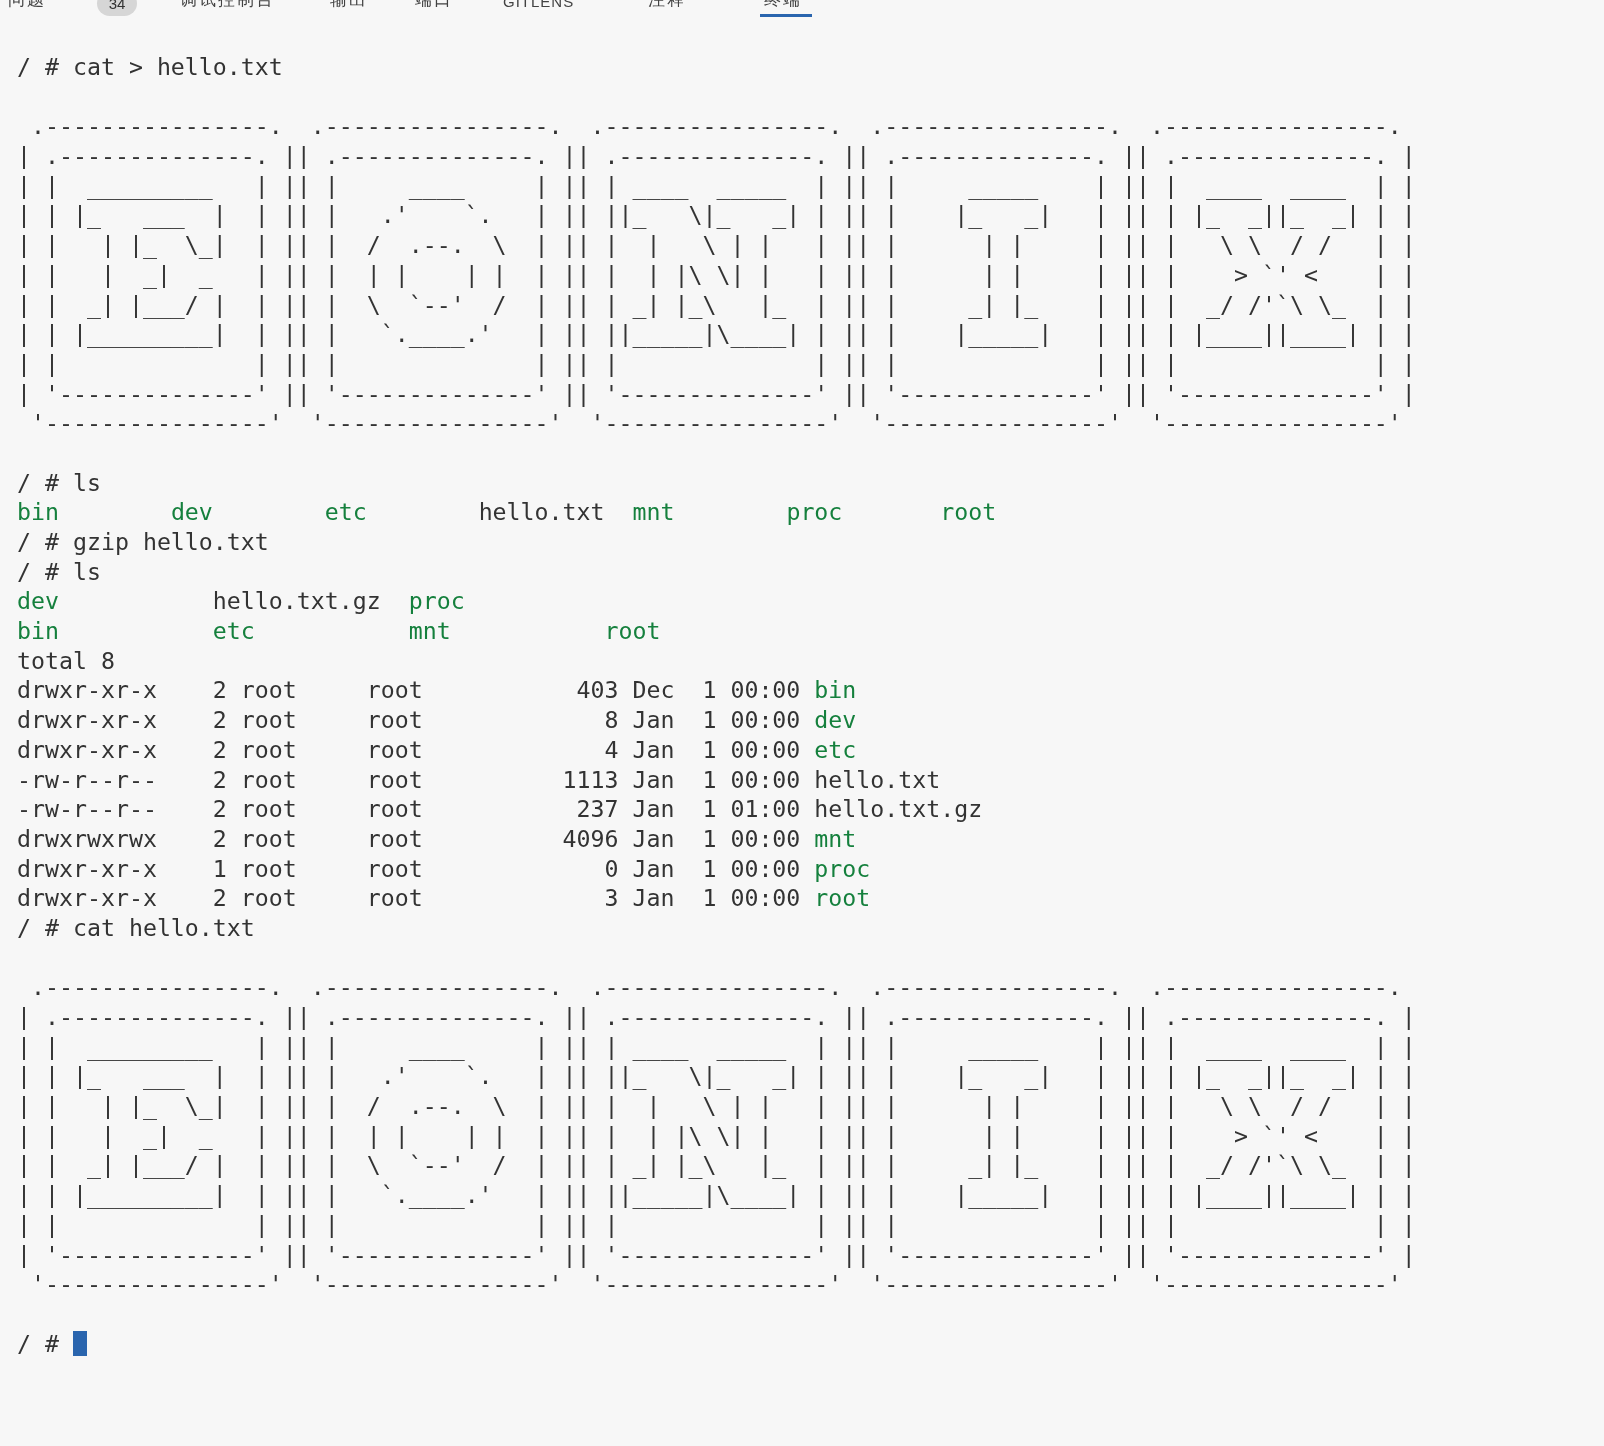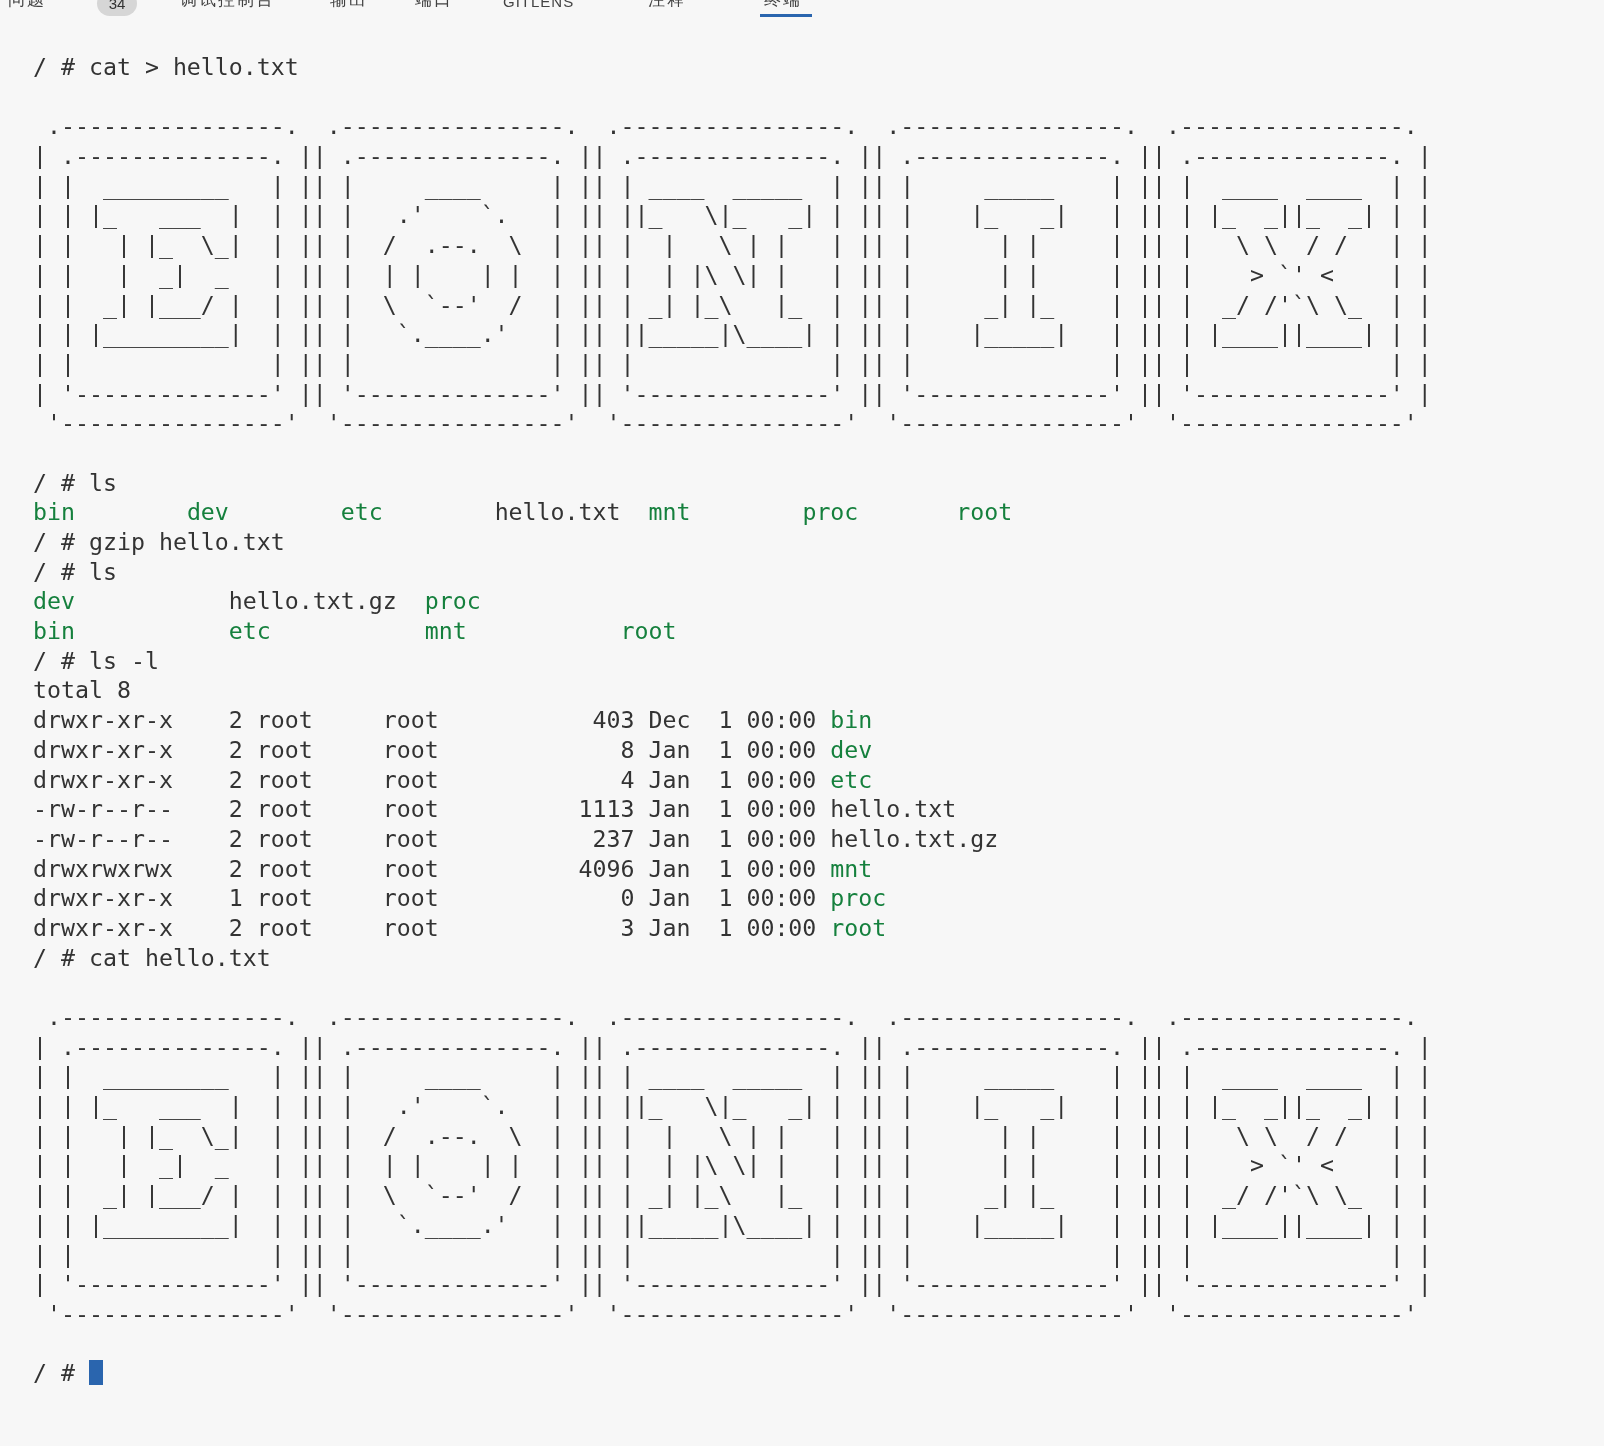--- a/index.html
+++ b/index.html
@@ -18,21 +18,21 @@
   .tab.latin { font-size:15px; letter-spacing:1px; top:-11px; }
   .badge {
     position:absolute; left:97px; top:-9px; width:40px; height:25px;
     border-radius:13px; background:#d6d6d6; color:#333333;
     font-size:15px; line-height:25px; text-align:center; letter-spacing:0;
     font-family:"Liberation Sans", sans-serif;
   }
   .tab-underline { position:absolute; left:760px; top:14px; width:52px; height:3px; background:#2a65ae; }
 
   
-  .terminal { padding:34px 0 0 33px; cursor:text; }
+  .terminal { padding:34px 0 0 17px; cursor:text; }
   .line {
     font-size:23.24px; line-height:29.7px; height:29.7px;
     white-space:pre; color:#333333;
   }
   .dir { color:#15803d; }
   .cursor {
     display:inline-block; width:14px; height:25px; background:#2a65ae;
     vertical-align:-4px;
   }
 </style>
@@ -65,27 +65,26 @@
     <div class="line"><span>| |              | || |              | || |              | || |              | || |              | |</span></div>
     <div class="line"><span>| '--------------' || '--------------' || '--------------' || '--------------' || '--------------' |</span></div>
     <div class="line"><span> '----------------'  '----------------'  '----------------'  '----------------'  '----------------' </span></div>
     <div class="line"><span> </span></div>
     <div class="line"><span>/ # ls</span></div>
     <div class="line"><span class="dir">bin</span><span>        </span><span class="dir">dev</span><span>        </span><span class="dir">etc</span><span>        </span><span>hello.txt</span><span>  </span><span class="dir">mnt</span><span>        </span><span class="dir">proc</span><span>       </span><span class="dir">root</span></div>
     <div class="line"><span>/ # gzip hello.txt</span></div>
     <div class="line"><span>/ # ls</span></div>
     <div class="line"><span class="dir">dev</span><span>           </span><span>hello.txt.gz</span><span>  </span><span class="dir">proc</span></div>
     <div class="line"><span class="dir">bin</span><span>           </span><span class="dir">etc</span><span>           </span><span class="dir">mnt</span><span>           </span><span class="dir">root</span></div>
-    <div class="line"><span>/ # ls -l</span></div>
     <div class="line"><span>total 8</span></div>
     <div class="line"><span>drwxr-xr-x    2 root     root           403 Dec  1 00:00 </span><span class="dir">bin</span></div>
     <div class="line"><span>drwxr-xr-x    2 root     root             8 Jan  1 00:00 </span><span class="dir">dev</span></div>
     <div class="line"><span>drwxr-xr-x    2 root     root             4 Jan  1 00:00 </span><span class="dir">etc</span></div>
     <div class="line"><span>-rw-r--r--    2 root     root          1113 Jan  1 00:00 hello.txt</span></div>
-    <div class="line"><span>-rw-r--r--    2 root     root           237 Jan  1 00:00 hello.txt.gz</span></div>
+    <div class="line"><span>-rw-r--r--    2 root     root           237 Jan  1 01:00 hello.txt.gz</span></div>
     <div class="line"><span>drwxrwxrwx    2 root     root          4096 Jan  1 00:00 </span><span class="dir">mnt</span></div>
     <div class="line"><span>drwxr-xr-x    1 root     root             0 Jan  1 00:00 </span><span class="dir">proc</span></div>
     <div class="line"><span>drwxr-xr-x    2 root     root             3 Jan  1 00:00 </span><span class="dir">root</span></div>
     <div class="line"><span>/ # cat hello.txt</span></div>
     <div class="line"><span> </span></div>
     <div class="line"><span> .----------------.  .----------------.  .----------------.  .----------------.  .----------------. </span></div>
     <div class="line"><span>| .--------------. || .--------------. || .--------------. || .--------------. || .--------------. |</span></div>
     <div class="line"><span>| |  _________   | || |     ____     | || | ____  _____  | || |     _____    | || |  ____  ____  | |</span></div>
     <div class="line"><span>| | |_   ___  |  | || |   .'    `.   | || ||_   \|_   _| | || |    |_   _|   | || | |_  _||_  _| | |</span></div>
     <div class="line"><span>| |   | |_  \_|  | || |  /  .--.  \  | || |  |   \ | |   | || |      | |     | || |   \ \  / /   | |</span></div>

